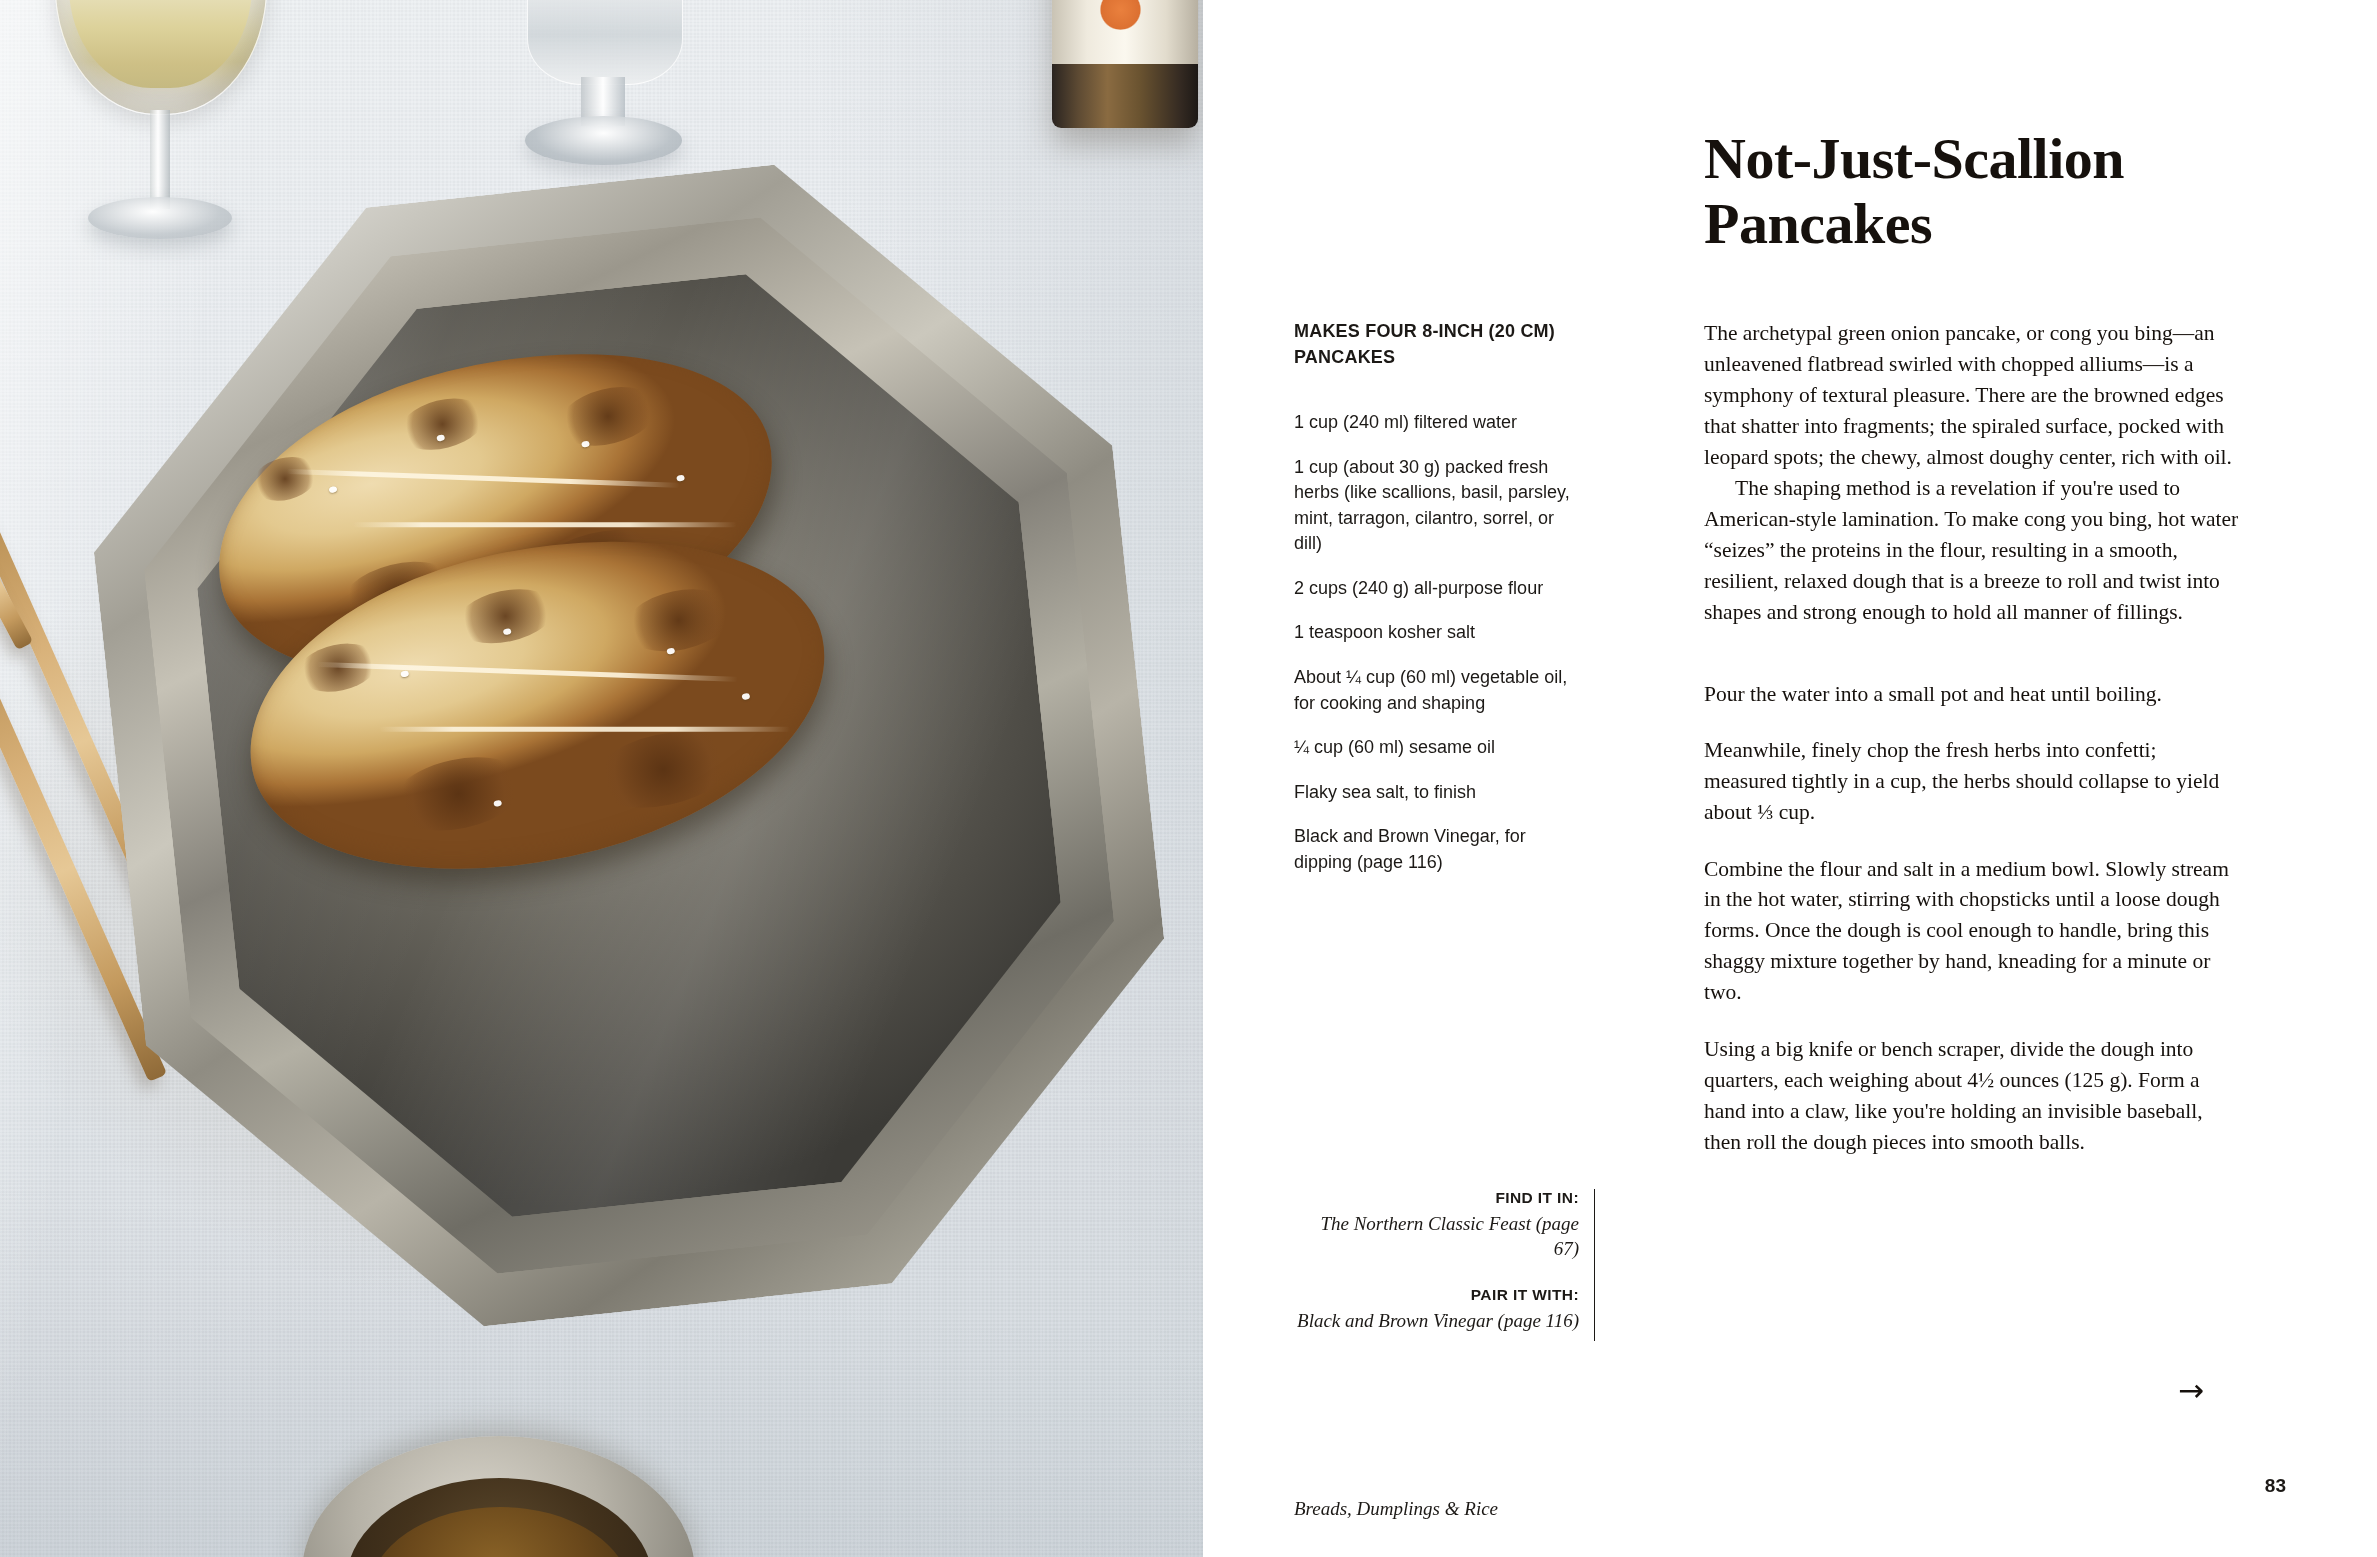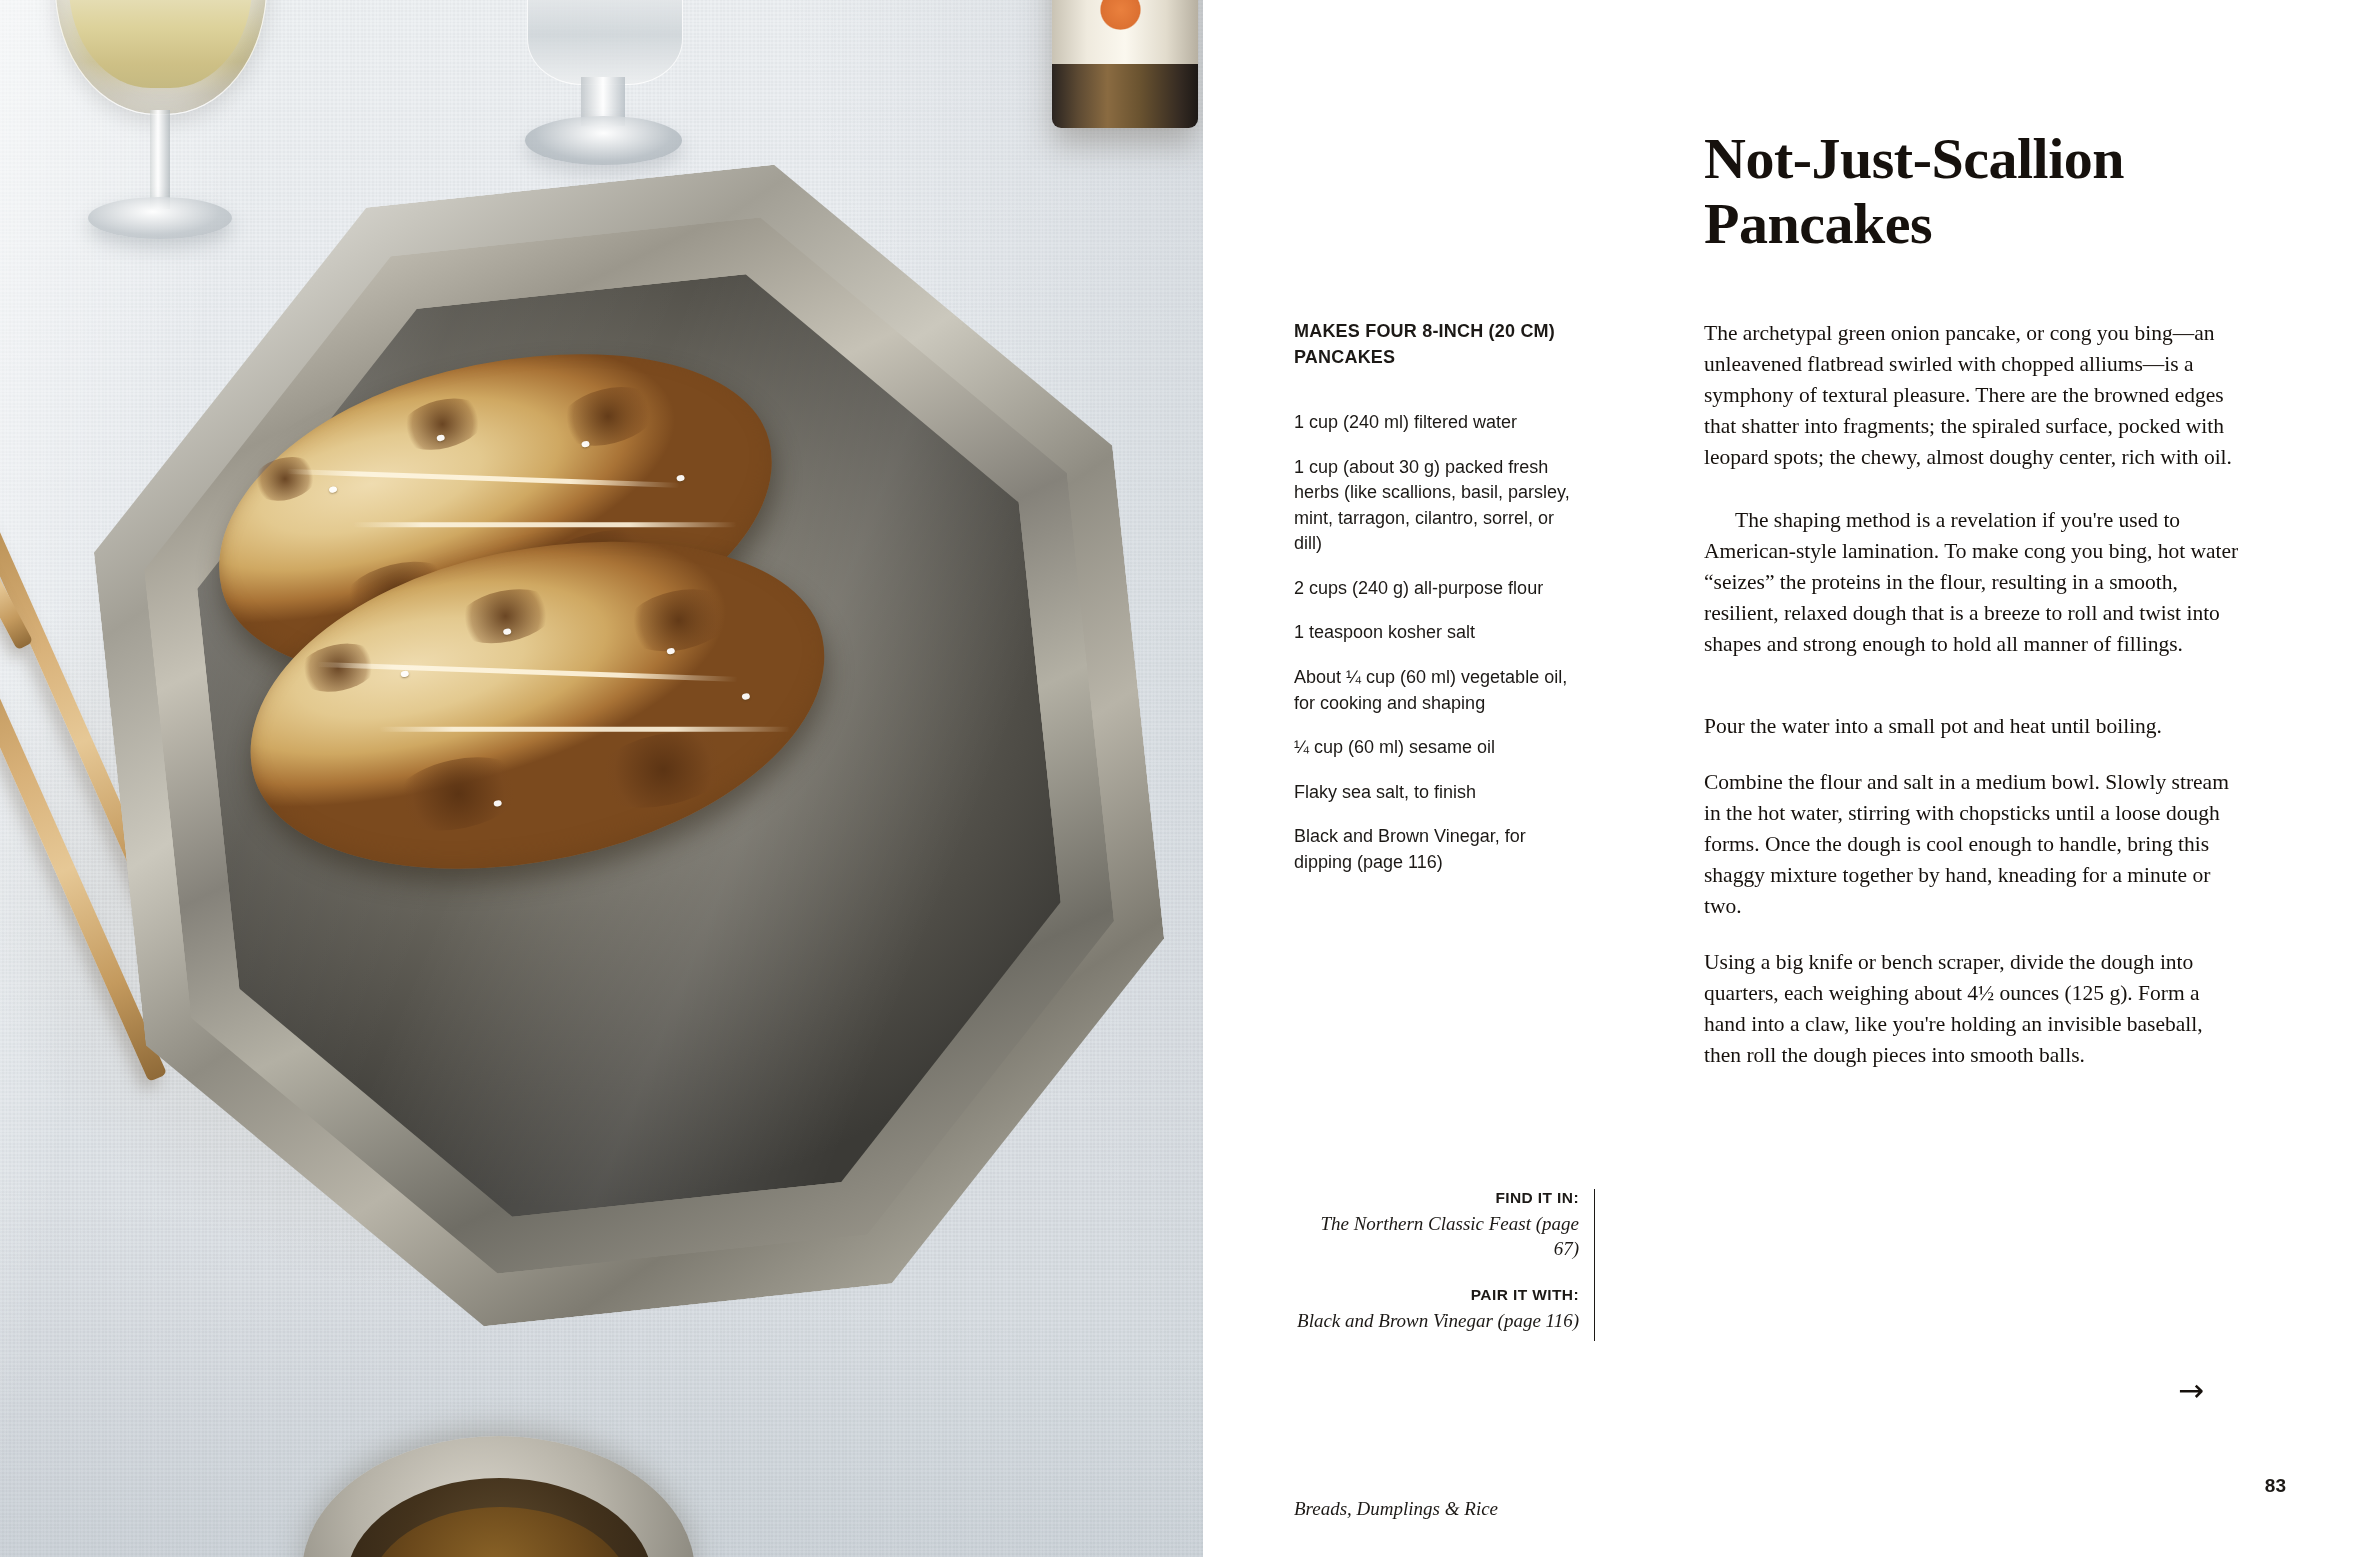--- a/index.html
+++ b/index.html
@@ -305,21 +305,21 @@
     position: absolute;
     left: 501px;
     top: 318px;
     width: 540px;
     font-family: "Liberation Serif", serif;
     color: #16110d;
     font-size: 21.5px;
     line-height: 1.44;
   }
   .intro p { margin: 0; text-indent: 0; }
-  .intro p + p { text-indent: 31px; margin-top: 32px; }
+  .intro p + p { text-indent: 31px; }
   .method {
     margin-top: 51px;
   }
   .method p { margin: 0 0 25.6px 0; }
   .method p:last-child { margin-bottom: 0; }
   .arrow {
     position: absolute;
     left: 975px;
     top: 1372px;
     font-size: 31px;
@@ -443,20 +443,21 @@
       <div class="find-value last">Black and Brown Vinegar (page 116)</div>
     </div>
 
     <div class="col-right">
       <div class="intro">
         <p>The archetypal green onion pancake, or cong you bing—an unleavened flatbread swirled with chopped alliums—is a symphony of textural pleasure. There are the browned edges that shatter into fragments; the spiraled surface, pocked with leopard spots; the chewy, almost doughy center, rich with oil.</p>
         <p>The shaping method is a revelation if you're used to American-style lamination. To make cong you bing, hot water “seizes” the proteins in the flour, resulting in a smooth, resilient, relaxed dough that is a breeze to roll and twist into shapes and strong enough to hold all manner of fillings.</p>
       </div>
       <div class="method">
         <p>Pour the water into a small pot and heat until boiling.</p>
+        <p>Meanwhile, finely chop the fresh herbs into confetti; measured tightly in a cup, the herbs should collapse to yield about ⅓ cup.</p>
         <p>Combine the flour and salt in a medium bowl. Slowly stream in the hot water, stirring with chopsticks until a loose dough forms. Once the dough is cool enough to handle, bring this shaggy mixture together by hand, kneading for a minute or two.</p>
         <p>Using a big knife or bench scraper, divide the dough into quarters, each weighing about 4½ ounces (125 g). Form a hand into a claw, like you're holding an invisible baseball, then roll the dough pieces into smooth balls.</p>
       </div>
     </div>
 
     <div class="arrow">→</div>
 
     <div class="footer-chapter">Breads, Dumplings &amp; Rice</div>
     <div class="footer-page">83</div>
   </div>

